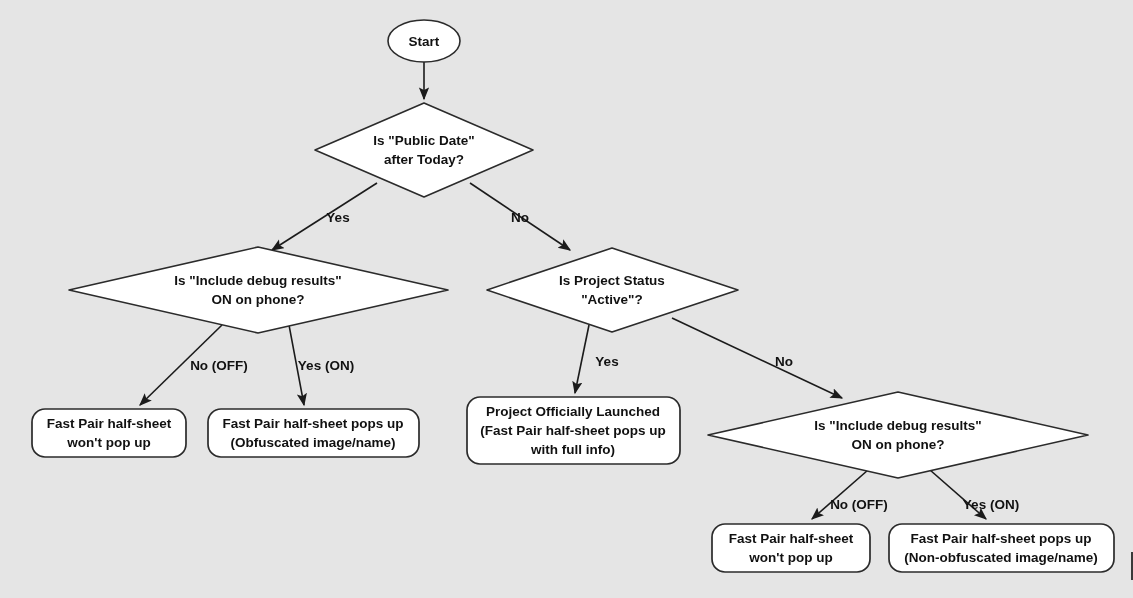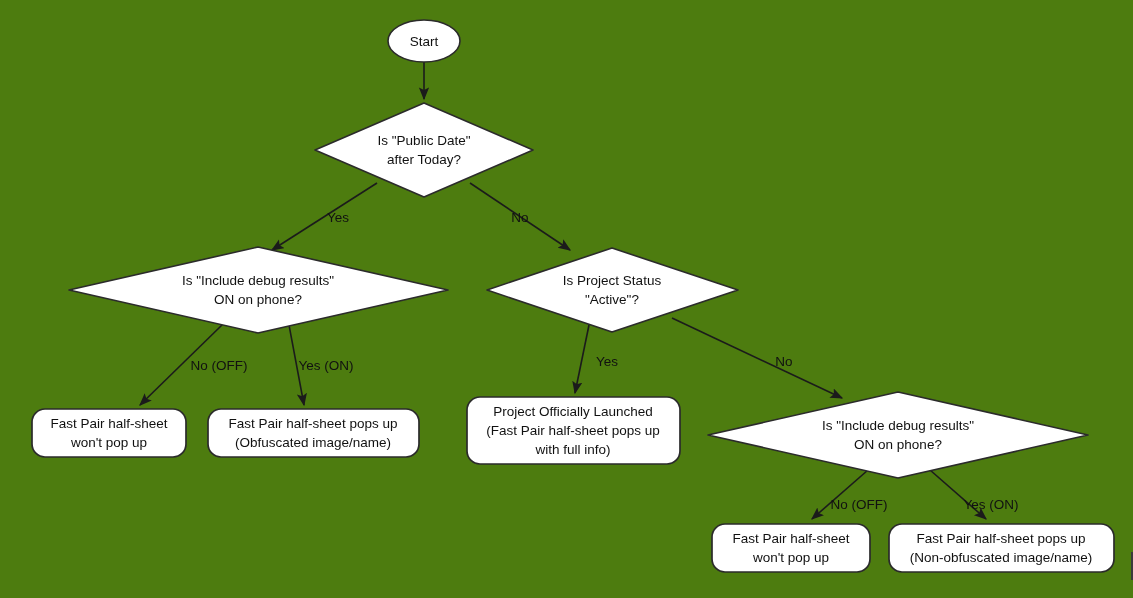--- a/index.html
+++ b/index.html
@@ -9,22 +9,23 @@
     background: #ffffff;
   }
   body {
     font-family: "Liberation Sans", sans-serif;
     color: #1a1a1a;
   }
   #canvas {
     position: relative;
     width: 1133px;
     height: 598px;
-    background: #4d7c0f;
+    background: #e5e5e5;
     overflow: hidden;
+    font-weight: bold;
   }
   #flow-svg {
     position: absolute;
     top: 0;
     left: 0;
     width: 1133px;
     height: 598px;
   }
   .node-shape {
     fill: #ffffff;

